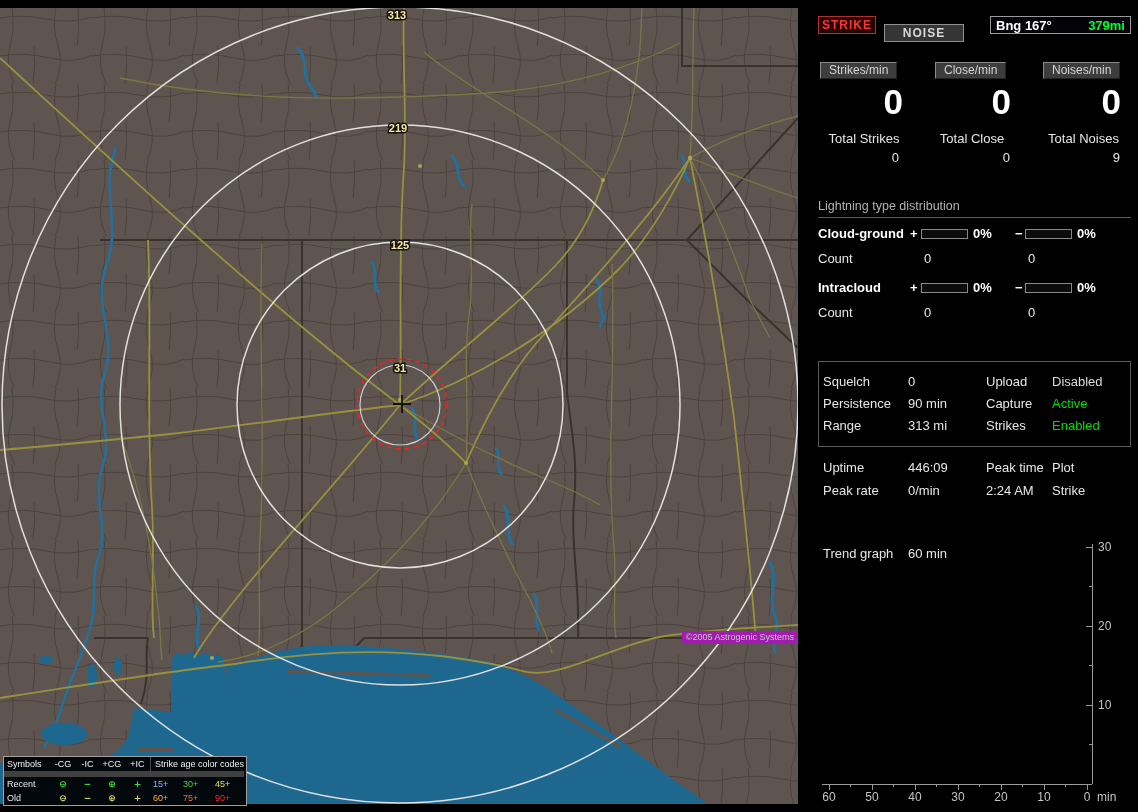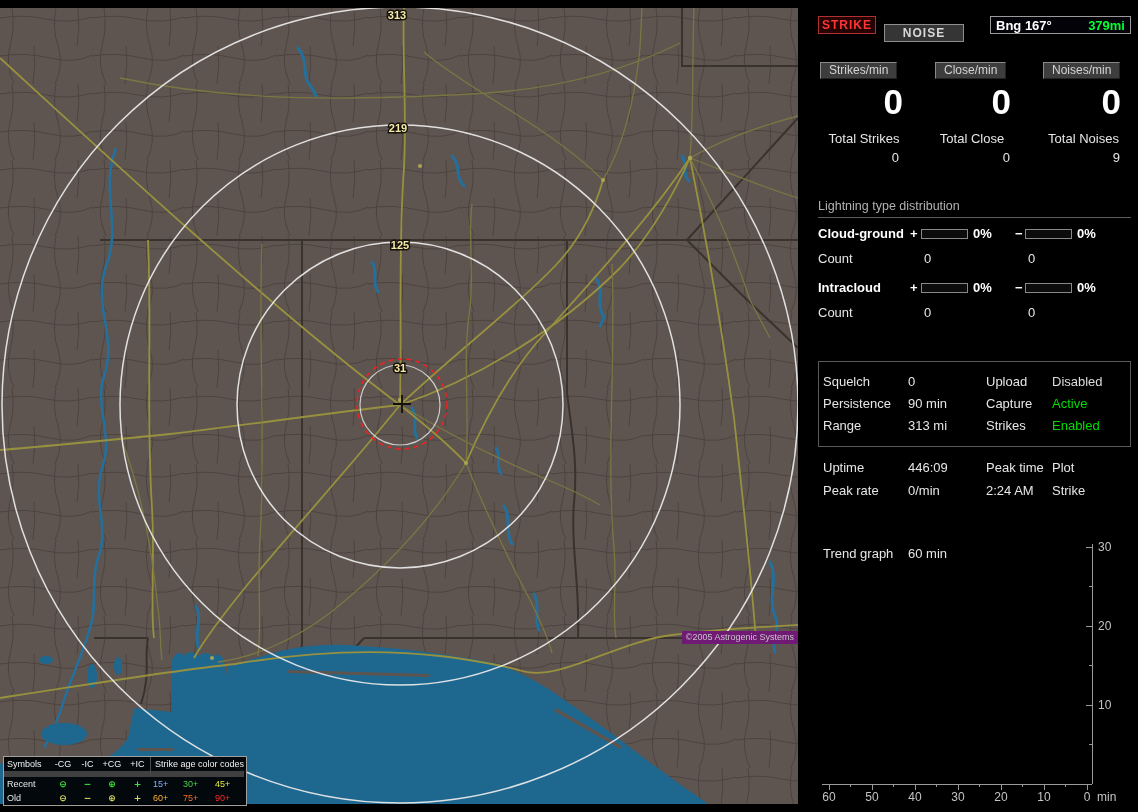--- a/index.html
+++ b/index.html
@@ -13,21 +13,21 @@
   .legend { position:absolute; left:3px; top:748px; width:242px;
             background:rgba(0,0,0,.92); border:1px solid #a0a0a0;
             display:grid; grid-template-columns:46px 26px 23px 26px 25px 30px 32px 32px;
             font-size:9px; line-height:14px; color:#e8e8e8; }
   .legend .cell { padding-left:3px; white-space:nowrap; overflow:hidden; }
   .legend .ctr { text-align:center; padding-left:0; }
   .legend .hdr { border-bottom:6px solid #404040; color:#f2f2f2; }
   .legend .agehdr { grid-column:6 / 9; border-left:1px solid #4a4a4a; padding-left:4px; }
   .legend .sym { font-family:"DejaVu Sans",sans-serif; font-weight:bold; }
 
-  .copyright { position:absolute; right:0; bottom:0; background:#701a75; color:#c6c6c6;
+  .copyright { position:absolute; right:0; bottom:0; background:#a21caf; color:#c6c6c6;
                font-size:9px; padding:1px 4px 2px; }
 
   
   #panel { position:absolute; left:818px; top:8px; width:313px; height:796px;
            color:#e6e6e6; font-size:13px; }
   #panel .abs { position:absolute; }
 
   .btn-strike { left:0; top:8px; width:58px; height:18px; background:#250303;
     border:1px solid #b03030; color:#ff3535; font-weight:bold; font-size:12px;
     text-align:center; line-height:16px; letter-spacing:1px; box-sizing:border-box; }

